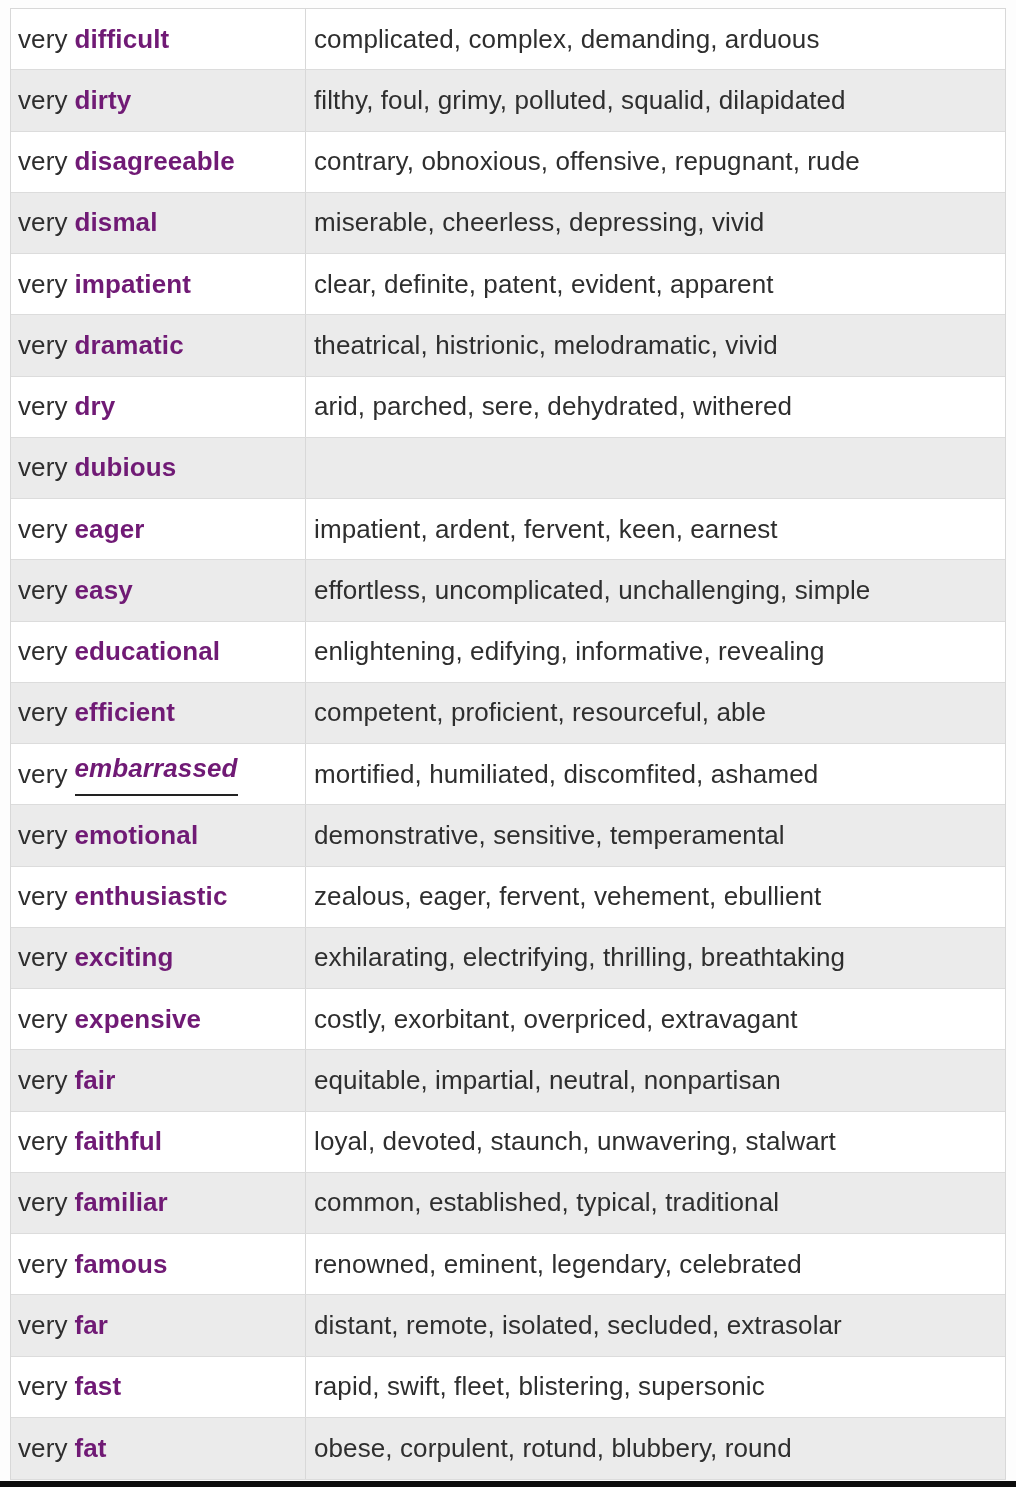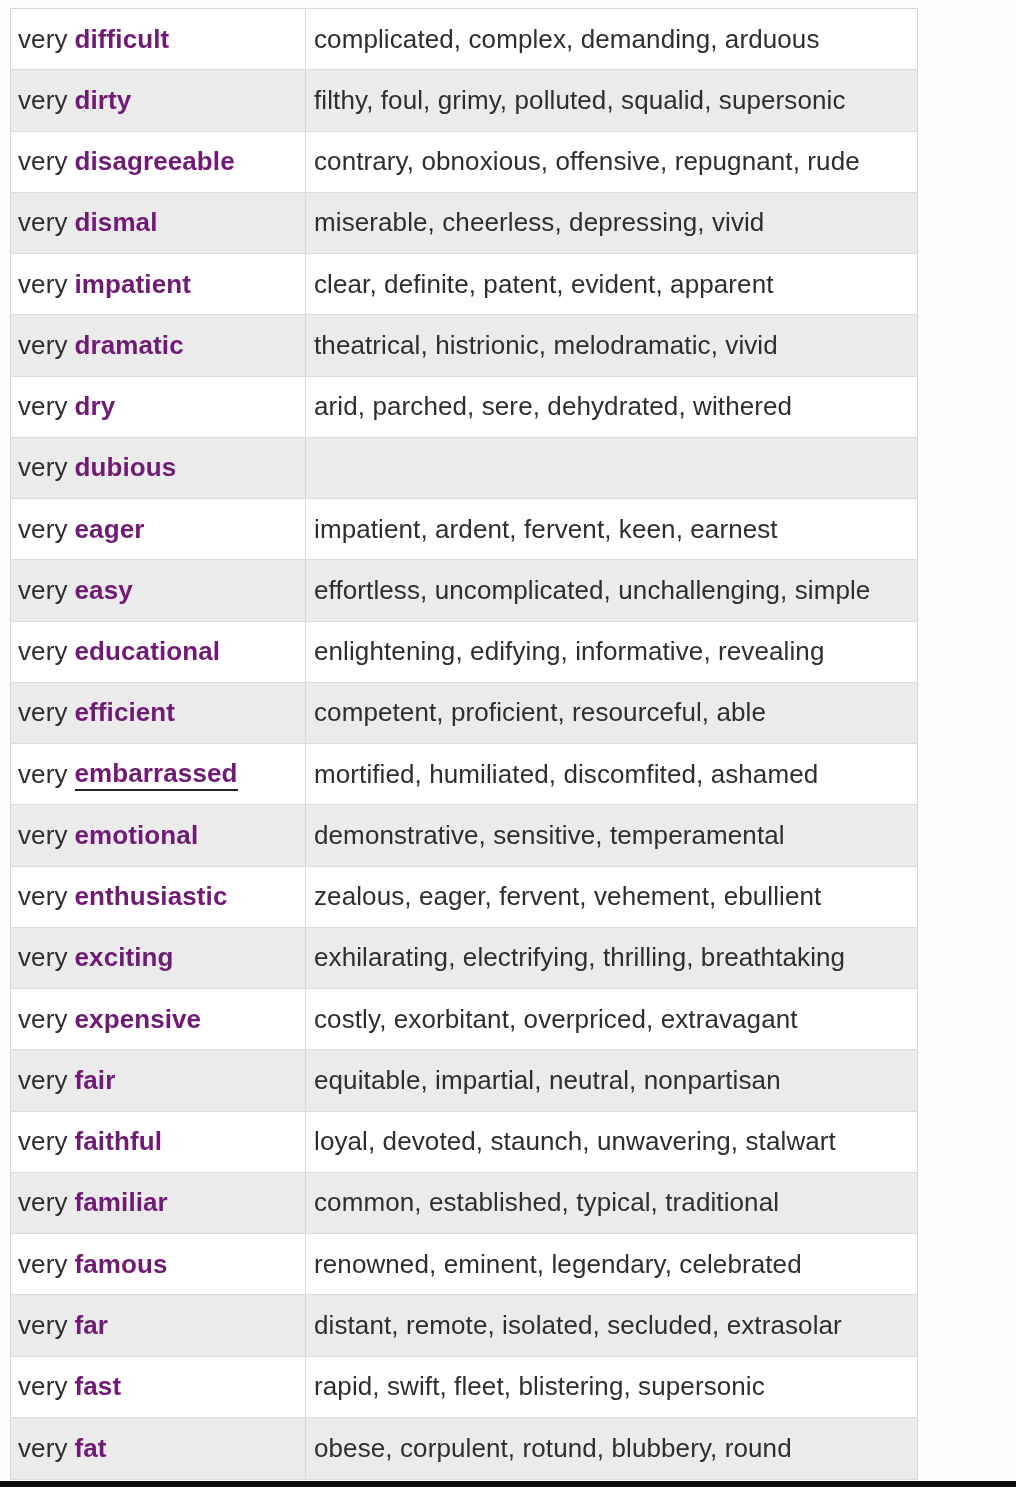--- a/index.html
+++ b/index.html
@@ -12,21 +12,21 @@
     position: relative;
     width: 1016px;
     height: 1487px;
     background: #fdfdfd;
     overflow: hidden;
   }
   .syn-table {
     position: absolute;
     left: 10px;
     top: 8px;
-    width: 908px;
+    width: 996px;
     box-sizing: border-box;
     border: 1px solid #d8d8d8;
     border-bottom: 1px solid #dcdcdc;
     background: #ffffff;
   }
   .row {
     display: flex;
     box-sizing: border-box;
     height: 61.25px;
     border-bottom: 1px solid #dcdcdc;
@@ -54,21 +54,22 @@
     flex: 1;
     padding-left: 8px;
   }
   .word {
     font-weight: 700;
     color: #701a75;
     margin-left: 7px;
   }
   .word.u {
     border-bottom: 2px solid #222222;
-    padding-bottom: 0;
+    padding-bottom: 10px;
+    font-style: italic;
   }
   .bottom-bar {
     position: absolute;
     left: 0;
     bottom: 0;
     width: 100%;
     height: 6px;
     background: #0c0c0c;
   }
 </style>
@@ -83,21 +84,21 @@
       <span class="word">difficult</span>
     </div>
     <div class="cell right">complicated, complex, demanding, arduous</div>
   </div>
 
   <div class="row alt">
     <div class="cell left">
       <span>very</span>
       <span class="word">dirty</span>
     </div>
-    <div class="cell right">filthy, foul, grimy, polluted, squalid, supersonic</div>
+    <div class="cell right">filthy, foul, grimy, polluted, squalid, dilapidated</div>
   </div>
 
   <div class="row">
     <div class="cell left">
       <span>very</span>
       <span class="word">disagreeable</span>
     </div>
     <div class="cell right">contrary, obnoxious, offensive, repugnant, rude</div>
   </div>
 

